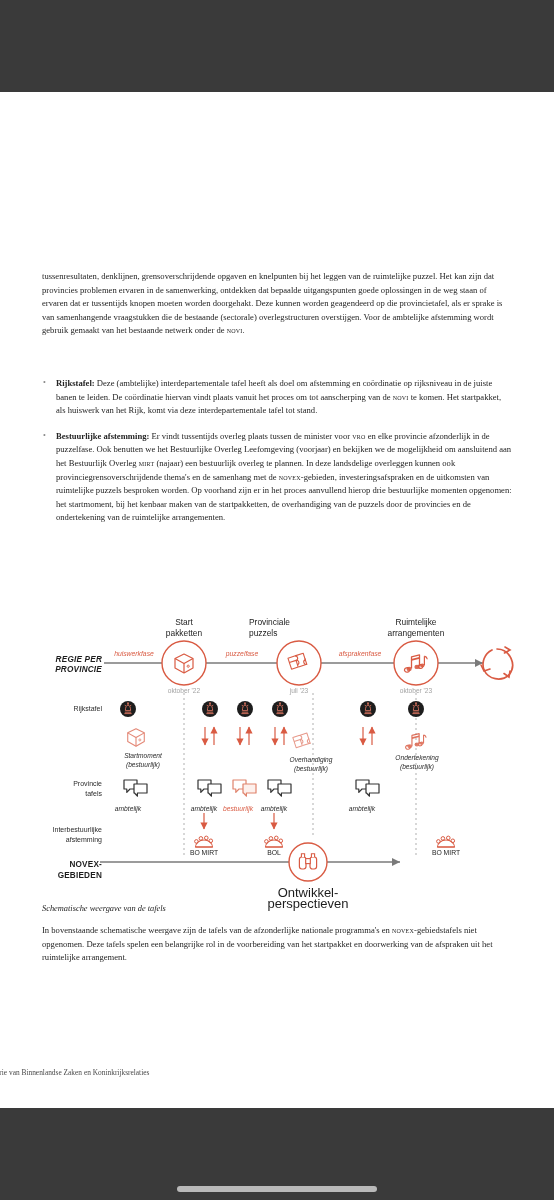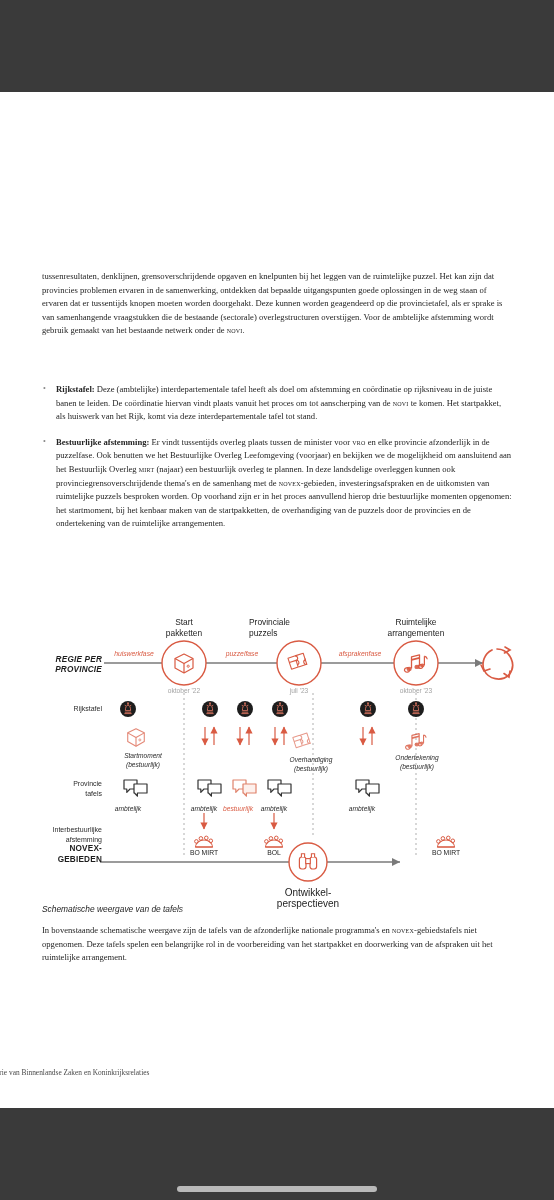--- a/index.html
+++ b/index.html
@@ -55,21 +55,21 @@
 
   
   #diagram {
     position: absolute; left: 18px; top: 505px;
     width: 520px; height: 310px;
   }
   #diagram svg { display: block; }
 
   .cap-italic {
     position: absolute; left: 42px; top: 812px; width: 470px;
-    font-family: Liberation Sans, sans-serif;
+    font-family: Liberation Serif, serif;
     font-style: italic; font-size: 8.4px; color: #252525;
   }
   .closing { top: 832px; }
 
   .footer-line {
     position: absolute; left: -6px; top: 976px; width: 300px;
     font-family: "Liberation Serif", serif;
     font-size: 7.4px; color: #4a4a4a; white-space: nowrap;
   }
 </style>
@@ -79,21 +79,21 @@
 <div id="screen">
 
   <div class="status-bar-top"></div>
 
   <div class="page">
 
     <div class="para-block" style="top:178px;">
       <p class="para"><span>tussenresultaten, denklijnen, grensoverschrijdende opgaven en knelpunten bij het leggen van de ruimtelijke puzzel. Het kan zijn dat provincies problemen ervaren in de samenwerking, ontdekken dat bepaalde uitgangspunten goede oplossingen in de weg staan of ervaren dat er tussentijds knopen moeten worden doorgehakt. Deze kunnen worden geagendeerd op die provincietafel, als er sprake is van samenhangende vraagstukken die de bestaande (sectorale) overlegstructuren overstijgen. Voor de ambtelijke afstemming wordt gebruik gemaakt van het bestaande netwerk onder de </span><span class="sc">novi</span><span>.</span></p>
     </div>
 
-    <div class="para-block" style="top:291px;">
+    <div class="para-block" style="top:285px;">
       <ul class="bullets">
         <li class="para">
           <span class="b">Rijkstafel:</span><span> Deze (ambtelijke) interdepartementale tafel heeft als doel om afstemming en coördinatie op rijksniveau in de juiste banen te leiden. De coördinatie hiervan vindt plaats vanuit het proces om tot aanscherping van de </span><span class="sc">novi</span><span> te komen. Het startpakket, als huiswerk van het Rijk, komt via deze interdepartementale tafel tot stand.</span>
         </li>
         <li class="para">
           <span class="b">Bestuurlijke afstemming:</span><span> Er vindt tussentijds overleg plaats tussen de minister voor </span><span class="sc">vro</span><span> en elke provincie afzonderlijk in de puzzelfase. Ook benutten we het Bestuurlijke Overleg  Leefomgeving (voorjaar) en bekijken we de mogelijkheid om aansluitend aan het Bestuurlijk Overleg </span><span class="sc">mirt</span><span> (najaar) een bestuurlijk overleg te plannen. In deze landsdelige overleggen kunnen ook provinciegrensoverschrijdende thema's en de samenhang met de </span><span class="sc">novex</span><span>-gebieden, investeringsafspraken en de uitkomsten van ruimtelijke puzzels besproken worden. Op voorhand zijn er in het proces aanvullend hierop drie bestuurlijke momenten opgenomen: het startmoment, bij het kenbaar maken van de startpakketten, de overhandiging van de puzzels door de provincies en de ondertekening van de ruimtelijke arrangementen.</span>
         </li>
       </ul>
     </div>
 
@@ -306,21 +306,21 @@
           <span>Provincie</span><br>
           <span>tafels</span>
         </div>
 
         <div style="position:absolute;left:-8px;top:228px;width:92px;text-align:right;
                     font-size:7px;color:#2b2b2b;line-height:9.5px;">
           <span>Interbestuurlijke</span><br>
           <span>afstemming</span>
         </div>
 
-        <div style="position:absolute;left:0;top:247px;width:84px;text-align:right;
+        <div style="position:absolute;left:0;top:263px;width:84px;text-align:right;
                     font-weight:bold;font-size:8.2px;color:#1d1d1d;line-height:10.5px;letter-spacing:.2px;">
           <span>NOVEX-</span><br>
           <span>GEBIEDEN</span>
         </div>
 
         <div style="position:absolute;left:116px;top:20px;width:100px;text-align:center;
                     font-size:8.4px;color:#1d1d1d;line-height:11px;">
           <span>Start</span><br>
           <span>pakketten</span>
         </div>
@@ -363,21 +363,21 @@
         <div style="position:absolute;left:156px;top:208px;width:60px;text-align:center;font-size:6.7px;color:#2b2b2b;font-style:italic;">ambtelijk</div>
         <div style="position:absolute;left:190px;top:208px;width:60px;text-align:center;font-size:6.7px;color:#d95b43;font-style:italic;">bestuurlijk</div>
         <div style="position:absolute;left:226px;top:208px;width:60px;text-align:center;font-size:6.7px;color:#2b2b2b;font-style:italic;">ambtelijk</div>
         <div style="position:absolute;left:314px;top:208px;width:60px;text-align:center;font-size:6.7px;color:#2b2b2b;font-style:italic;">ambtelijk</div>
 
         <div style="position:absolute;left:156px;top:252px;width:60px;text-align:center;font-size:6.8px;color:#1d1d1d;">BO MIRT</div>
         <div style="position:absolute;left:236px;top:252px;width:40px;text-align:center;font-size:6.8px;color:#1d1d1d;">BOL</div>
         <div style="position:absolute;left:398px;top:252px;width:60px;text-align:center;font-size:6.8px;color:#1d1d1d;">BO MIRT</div>
 
         <div style="position:absolute;left:240px;top:290px;width:100px;text-align:center;
-                    font-size:10px;color:#1d1d1d;line-height:11px;">
+                    font-size:13px;color:#1d1d1d;line-height:11px;">
           <span>Ontwikkel-</span><br>
           <span>perspectieven</span>
         </div>
 
       </div>
     </div>
 
     <div class="cap-italic">Schematische weergave van de tafels</div>
 
     <div class="para-block closing">

